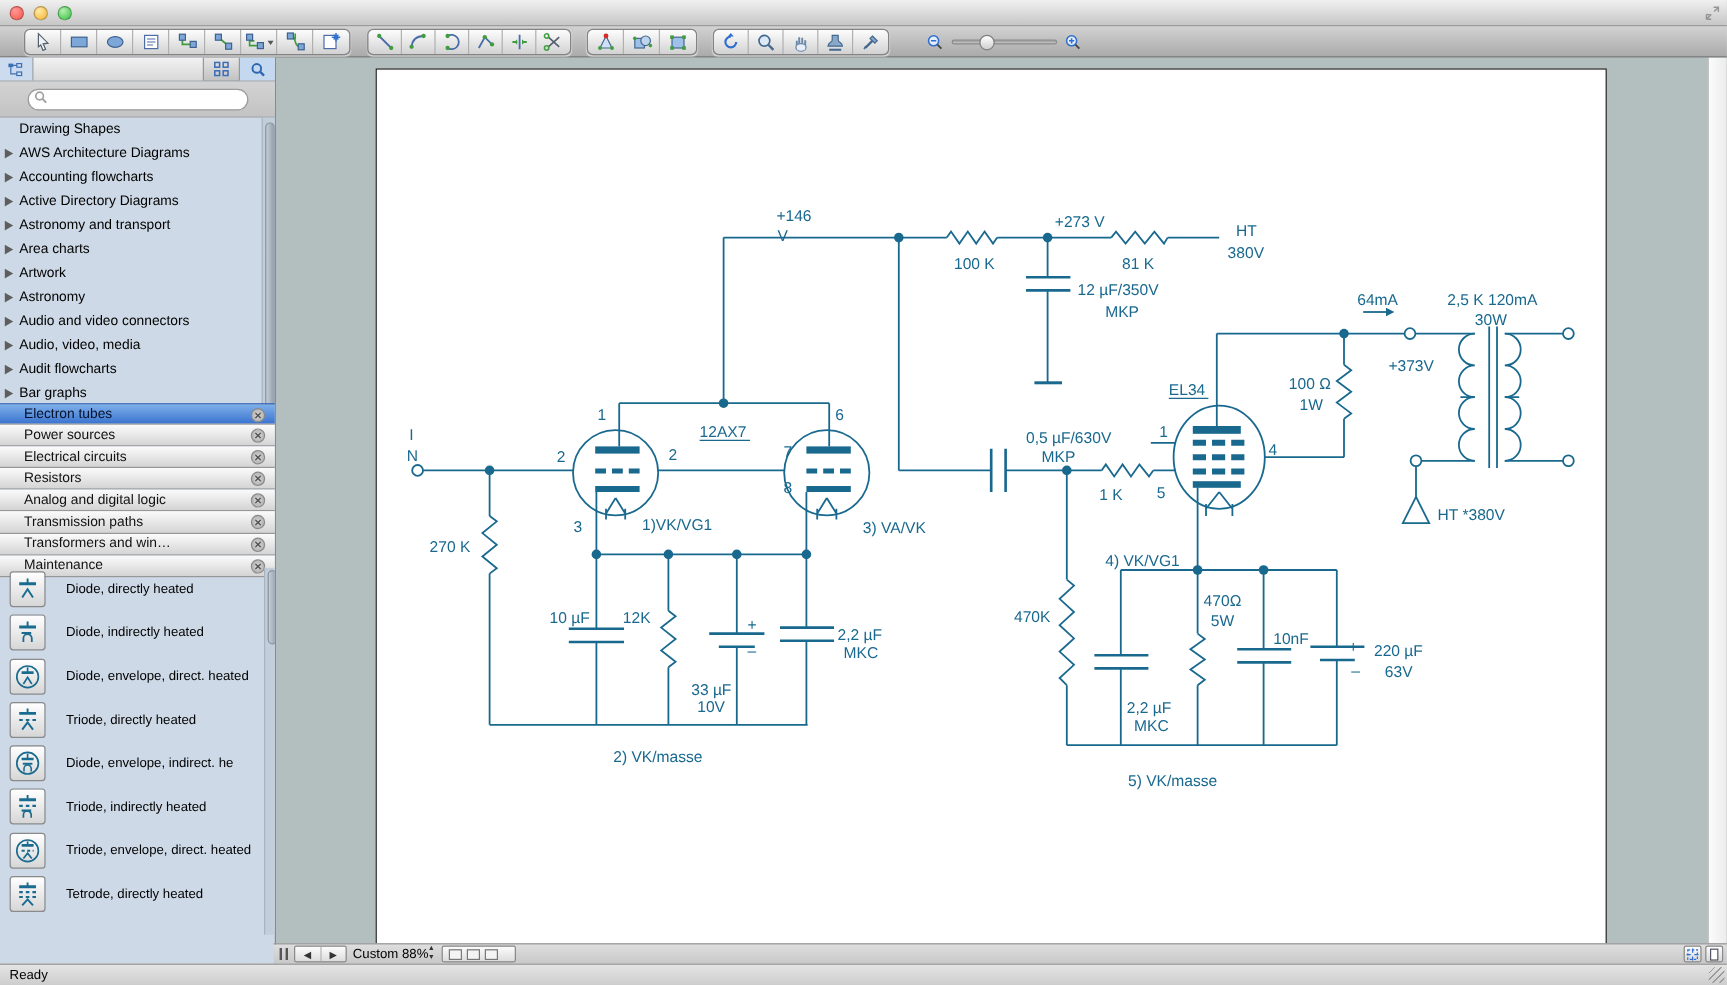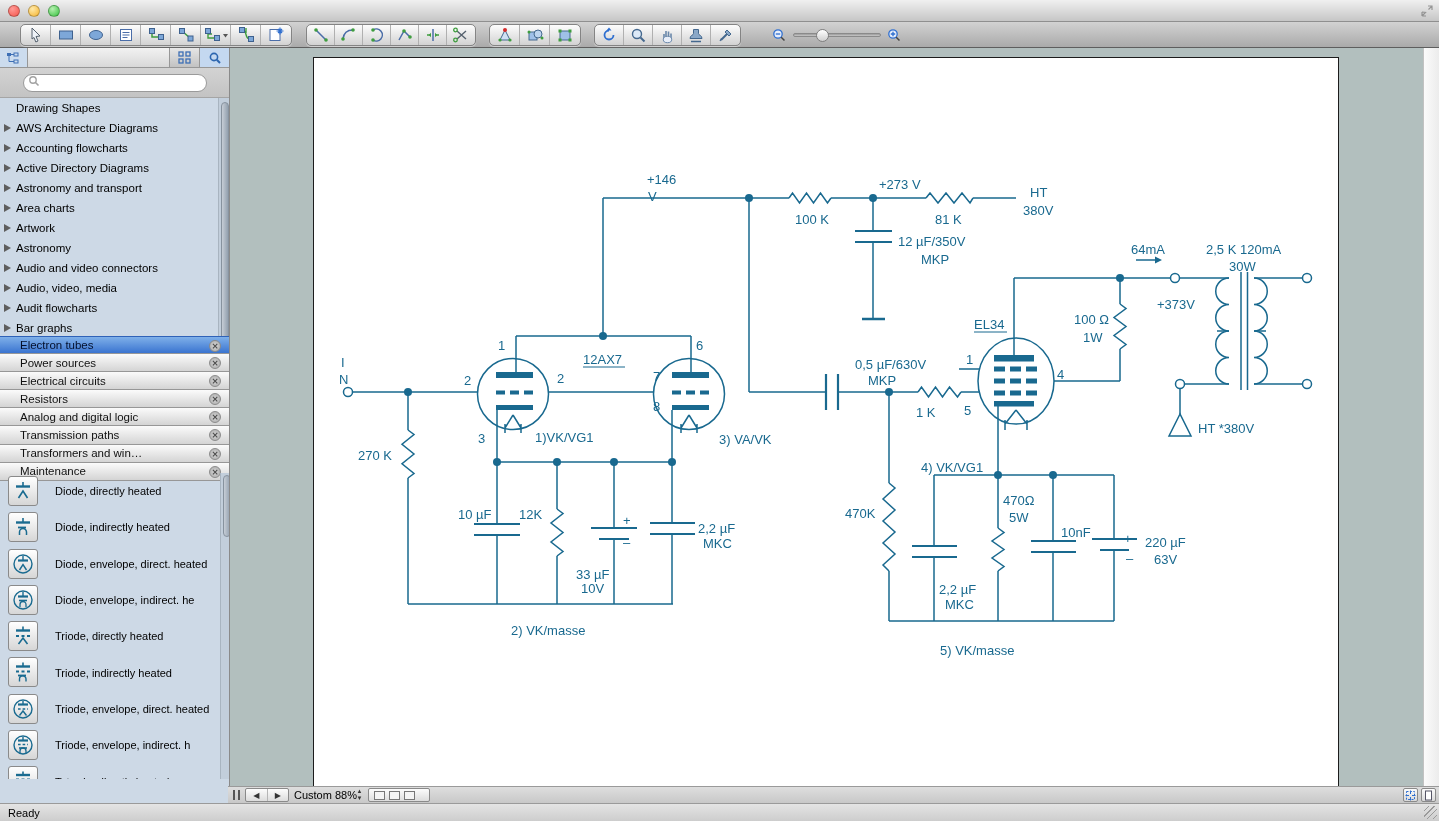--- a/index.html
+++ b/index.html
@@ -481,39 +481,39 @@
               <path d="M11,3 V7" stroke="#1a6b90" stroke-width="1.4"></path>
               <path d="M6,7.5 H16" stroke="#1a6b90" stroke-width="2.2"></path>
               <path d="M7.5,17 L11,11.5 L14.5,17" stroke="#1a6b90" stroke-width="1.4" fill="none"></path>
             </svg>
           </span>
         <span class="shape-label">Diode, envelope, direct. heated</span>
       </div>
       <div class="shape-row">
         <span class="shape-btn">
             <svg width="22" height="22" viewBox="0 0 22 22">
+              <path d="M11,1.5 V5" stroke="#1a6b90" stroke-width="1.6"></path>
+              <path d="M4,5.5 H18" stroke="#1a6b90" stroke-width="2.4"></path>
+              <path d="M4,11 H18" stroke="#1a6b90" stroke-width="1.8" stroke-dasharray="3,2.5"></path>
+              <path d="M6.5,19 L11,13 L15.5,19" stroke="#1a6b90" stroke-width="1.6" fill="none"></path>
+            </svg>
+          </span>
+        <span class="shape-label">Triode, directly heated</span>
+      </div>
+      <div class="shape-row">
+        <span class="shape-btn">
+            <svg width="22" height="22" viewBox="0 0 22 22">
               <circle cx="11" cy="11" r="9" fill="none" stroke="#1a6b90" stroke-width="1.4"></circle>
               <path d="M11,3 V7" stroke="#1a6b90" stroke-width="1.4"></path>
               <path d="M6,7.5 H16" stroke="#1a6b90" stroke-width="2.2"></path>
               <path d="M7,11.5 H15" stroke="#1a6b90" stroke-width="1.6"></path>
               <path d="M8,18 V15.5 A3,3 0 0 1 14,15.5 V18" stroke="#1a6b90" stroke-width="1.3" fill="none"></path>
             </svg>
           </span>
         <span class="shape-label">Diode, envelope, indirect. he</span>
-      </div>
-      <div class="shape-row">
-        <span class="shape-btn">
-            <svg width="22" height="22" viewBox="0 0 22 22">
-              <path d="M11,1.5 V5" stroke="#1a6b90" stroke-width="1.6"></path>
-              <path d="M4,5.5 H18" stroke="#1a6b90" stroke-width="2.4"></path>
-              <path d="M4,11 H18" stroke="#1a6b90" stroke-width="1.8" stroke-dasharray="3,2.5"></path>
-              <path d="M6.5,19 L11,13 L15.5,19" stroke="#1a6b90" stroke-width="1.6" fill="none"></path>
-            </svg>
-          </span>
-        <span class="shape-label">Triode, directly heated</span>
       </div>
       <div class="shape-row">
         <span class="shape-btn">
             <svg width="22" height="22" viewBox="0 0 22 22">
               <path d="M11,1.5 V5" stroke="#1a6b90" stroke-width="1.6"></path>
               <path d="M4,5.5 H18" stroke="#1a6b90" stroke-width="2.4"></path>
               <path d="M4,10.5 H18" stroke="#1a6b90" stroke-width="1.8" stroke-dasharray="3,2.5"></path>
               <path d="M6,14.5 H14" stroke="#1a6b90" stroke-width="1.8"></path>
               <path d="M7.5,20.5 V18 A3.2,3.2 0 0 1 14,18 V20.5" stroke="#1a6b90" stroke-width="1.4" fill="none"></path>
             </svg>
@@ -524,33 +524,20 @@
         <span class="shape-btn">
             <svg width="22" height="22" viewBox="0 0 22 22">
               <circle cx="11" cy="11" r="9" fill="none" stroke="#1a6b90" stroke-width="1.4"></circle>
               <path d="M11,3 V6" stroke="#1a6b90" stroke-width="1.4"></path>
               <path d="M6,6.5 H16" stroke="#1a6b90" stroke-width="2.2"></path>
               <path d="M6,11 H16" stroke="#1a6b90" stroke-width="1.6" stroke-dasharray="2.6,2"></path>
               <path d="M7.5,17.5 L11,13 L14.5,17.5" stroke="#1a6b90" stroke-width="1.4" fill="none"></path>
             </svg>
           </span>
         <span class="shape-label">Triode, envelope, direct. heated</span>
-      </div>
-      <div class="shape-row">
-        <span class="shape-btn">
-            <svg width="22" height="22" viewBox="0 0 22 22">
-              <circle cx="11" cy="11" r="9" fill="none" stroke="#1a6b90" stroke-width="1.4"></circle>
-              <path d="M11,3 V6" stroke="#1a6b90" stroke-width="1.4"></path>
-              <path d="M6,6.5 H16" stroke="#1a6b90" stroke-width="2.2"></path>
-              <path d="M6,10.5 H16" stroke="#1a6b90" stroke-width="1.6" stroke-dasharray="2.6,2"></path>
-              <path d="M7,14 H15" stroke="#1a6b90" stroke-width="1.6"></path>
-              <path d="M8,19 V17 A3,3 0 0 1 14,17 V19" stroke="#1a6b90" stroke-width="1.3" fill="none"></path>
-            </svg>
-          </span>
-        <span class="shape-label">Triode, envelope, indirect. h</span>
       </div>
       <div class="shape-row">
         <span class="shape-btn">
             <svg width="22" height="22" viewBox="0 0 22 22">
               <path d="M11,1.5 V4.5" stroke="#1a6b90" stroke-width="1.6"></path>
               <path d="M4,5 H18" stroke="#1a6b90" stroke-width="2.4"></path>
               <path d="M4,9.5 H18" stroke="#1a6b90" stroke-width="1.8" stroke-dasharray="3,2.5"></path>
               <path d="M4,13.5 H18" stroke="#1a6b90" stroke-width="1.8" stroke-dasharray="3,2.5"></path>
               <path d="M6.5,20.5 L11,15.5 L15.5,20.5" stroke="#1a6b90" stroke-width="1.6" fill="none"></path>
             </svg>

